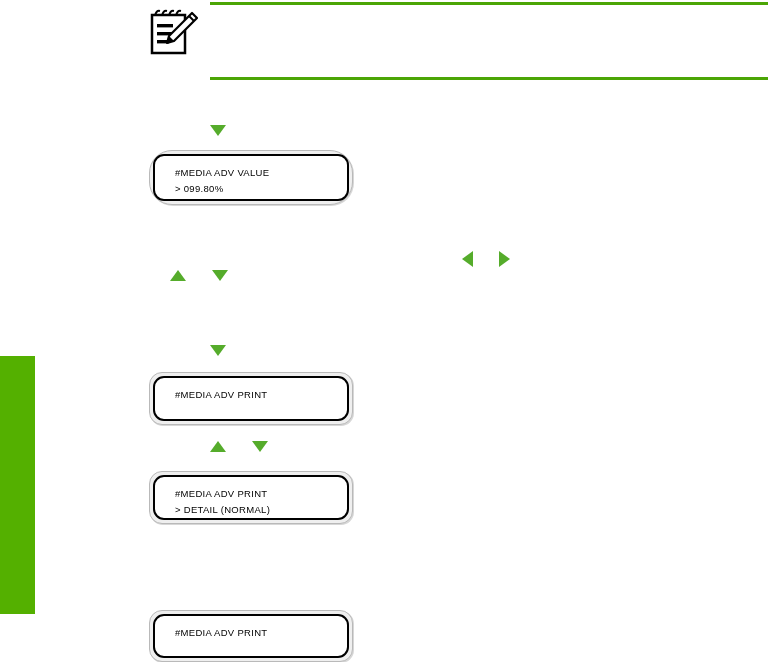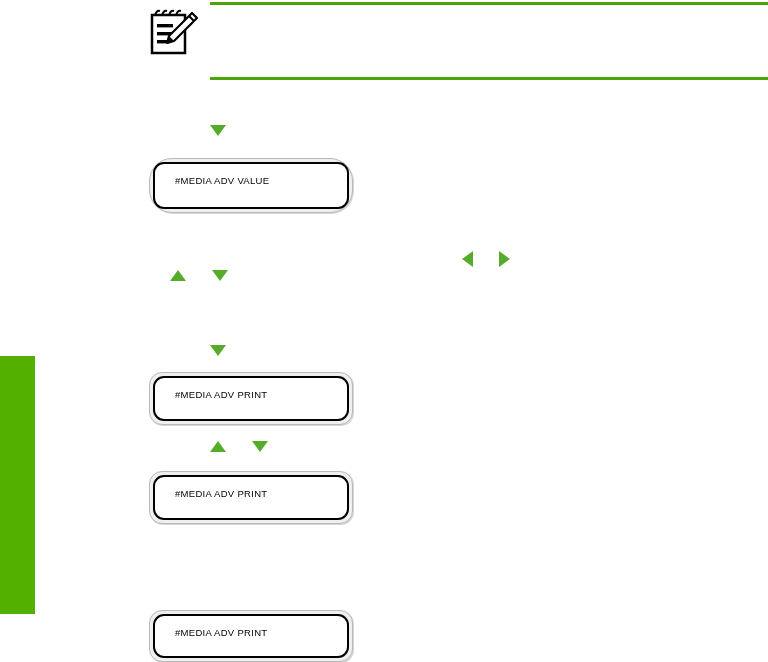--- a/index.html
+++ b/index.html
@@ -87,21 +87,21 @@
   }
   .lcd-line {
     font-family: "Liberation Sans", sans-serif;
     font-size: 9.5px;
     letter-spacing: 0.3px;
     line-height: 16px;
     color: #000;
     white-space: pre;
   }
 
-  .lcd-1 { top: 158px; height: 55px; border-radius: 23px; }
+  .lcd-1 { top: 150px; height: 55px; border-radius: 23px; }
   .lcd-2 { top: 372px; height: 53px; }
   .lcd-3 { top: 471px; height: 53px; }
   .lcd-4 { top: 610px; height: 52px; }
 
   
   .arrow {
     position: absolute;
     width: 0;
     height: 0;
   }
@@ -175,32 +175,34 @@
 <div class="arrow down a-down-2"></div>
 <div class="arrow left a-left-1"></div>
 <div class="arrow right a-right-1"></div>
 <div class="arrow down a-down-3"></div>
 <div class="arrow up   a-up-4"></div>
 <div class="arrow down a-down-4"></div>
 
 <div class="lcd lcd-1">
   <div class="lcd-inner">
     <div class="lcd-line">#MEDIA ADV VALUE</div>
+    <div class="lcd-line">&gt; 099.80%</div>
   </div>
 </div>
 
 <div class="lcd lcd-2">
   <div class="lcd-inner">
     <div class="lcd-line">#MEDIA ADV PRINT</div>
   </div>
 </div>
 
 <div class="lcd lcd-3">
   <div class="lcd-inner">
     <div class="lcd-line">#MEDIA ADV PRINT</div>
+    <div class="lcd-line">&gt; DETAIL (NORMAL)</div>
   </div>
 </div>
 
 <div class="lcd lcd-4">
   <div class="lcd-inner">
     <div class="lcd-line">#MEDIA ADV PRINT</div>
   </div>
 </div>
 
 </body></html>

